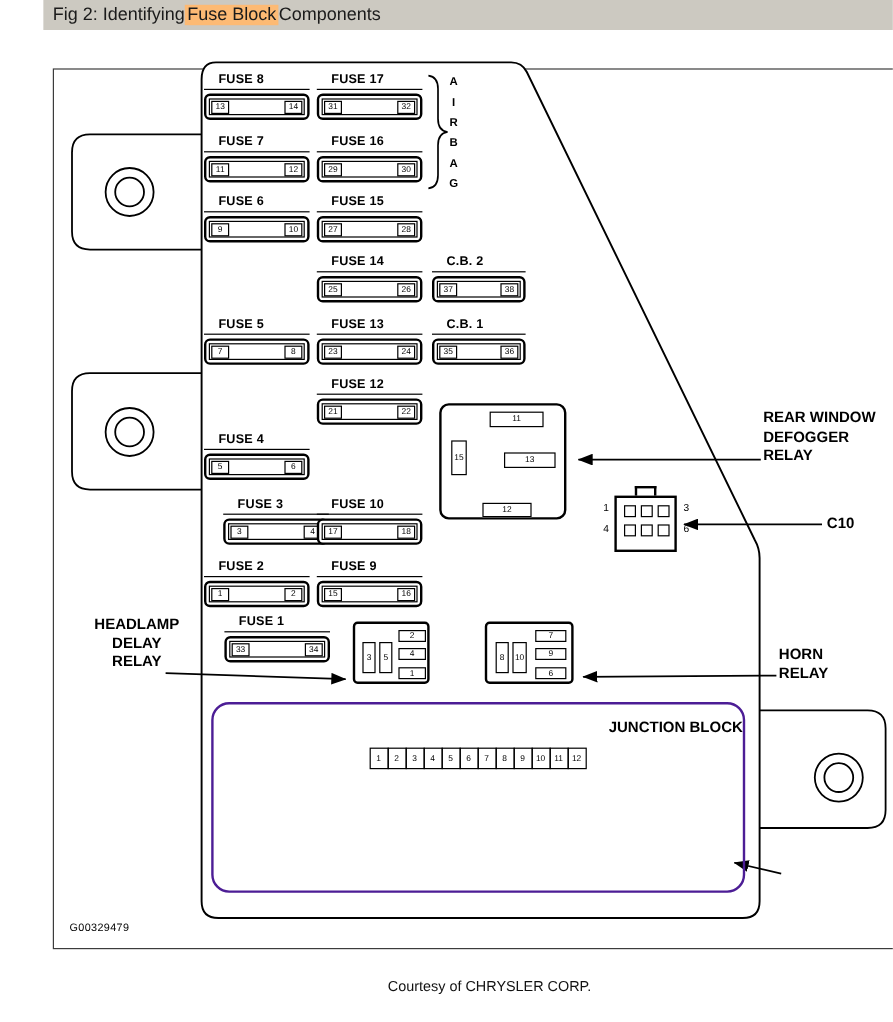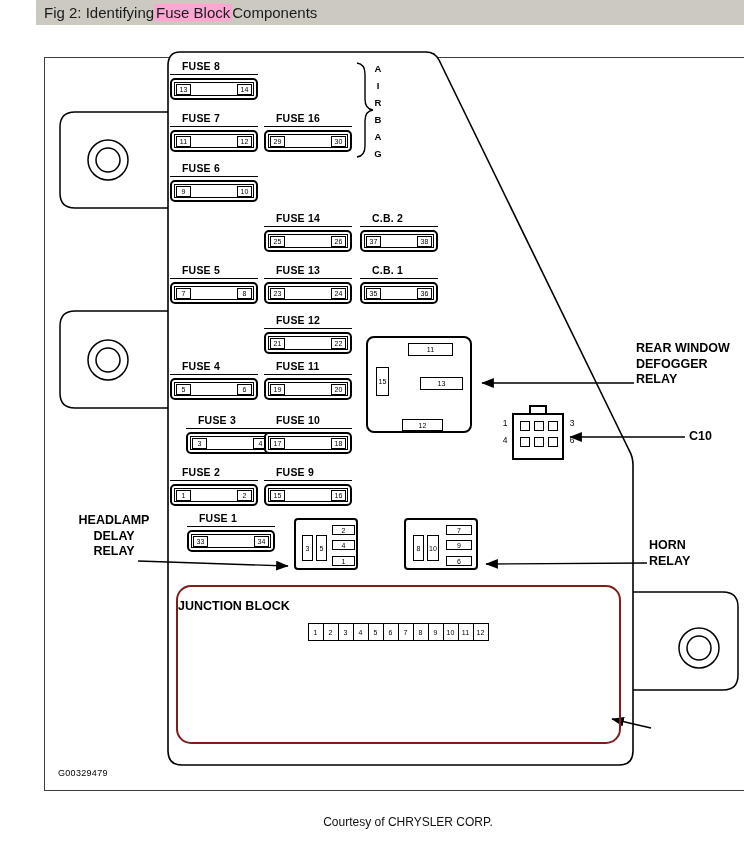--- a/index.html
+++ b/index.html
@@ -3,21 +3,21 @@
 <meta charset="utf-8">
 <style>
   * { margin:0; padding:0; box-sizing:border-box; }
   html,body { background:#ffffff; }
   body { font-family:"Liberation Sans", sans-serif; color:#000; }
 
   .canvas { position:relative; width:744px; height:850px; background:#fff; overflow:hidden;margin-left:36px; }
 
   .titlebar { position:absolute; left:0; top:0; width:744px; height:25px; background:#ccc9c1;
               display:flex; align-items:center; padding-left:8px; font-size:15px; color:#1b1b1b; }
-  .titlebar .hl { background:#f9a8d4; padding:0 2px; }
+  .titlebar .hl { background:#fdba74; padding:0 2px; }
 
   .overlay-svg { position:absolute; left:0; top:0; }
 
   .fuse { position:absolute; width:88px; }
   .fuse.cb { width:78px; }
   .fuse-label { font-size:10.5px; font-weight:700; padding:0 0 2px 12px; border-bottom:1px solid #000;
                 margin-bottom:3px; white-space:nowrap; letter-spacing:.2px; }
   .fuse-body { height:22px; border:2px solid #000; border-radius:5px; padding:2px; background:#fff; }
   .fuse-inner { height:100%; border:1px solid #000; display:flex; align-items:center;
                 justify-content:space-between; padding:0 1px; }
@@ -34,22 +34,22 @@
   .airbag { position:absolute; left:336px; top:63px; height:96px; width:12px; display:flex;
             flex-direction:column; justify-content:space-between; font-size:9.5px; font-weight:700; text-align:center; }
 
   .c10 { position:absolute; left:476px; top:405px; width:52px; height:55px; }
   .c10-notch { position:absolute; left:17px; top:0; width:18px; height:10px; border:2px solid #000;
                border-bottom:none; background:#fff; }
   .c10-body  { position:absolute; left:0; top:8px; width:52px; height:47px; border:2px solid #000; background:#fff; }
   .c10-cell  { position:absolute; width:10px; height:10px; border:1px solid #000; }
   .c10-num   { position:absolute; width:10px; font-size:8.5px; font-weight:400; text-align:center; }
 
-  .junction { position:absolute; left:140px; top:585px; width:445px; height:159px; border:2px solid #7f1d1d;
-              border-radius:15px; text-align:left; padding-top:11px; }
+  .junction { position:absolute; left:140px; top:585px; width:445px; height:159px; border:2px solid #4c1d95;
+              border-radius:15px; text-align:right; padding-top:11px; }
   .jb-line { font-size:12.5px; font-weight:700; line-height:16px; }
   .jb-strip { display:flex; justify-content:center; margin-top:9px; }
   .jb-cell { width:16px; height:18px; border:1px solid #000; margin-left:-1px; font-size:7px;
              display:flex; align-items:center; justify-content:center; }
 
   .gcode { position:absolute; left:22px; top:768px; font-size:9px; letter-spacing:.3px; }
   .courtesy { position:absolute; left:0; top:815px; width:744px; text-align:center; font-size:12px; color:#111; }
 </style>
 </head>
 <body>
@@ -160,29 +160,47 @@
   <div class="fuse" style="left:151px;top:512px">
     <div class="fuse-label">FUSE 1</div>
     <div class="fuse-body">
         <div class="fuse-inner">
       <span class="fuse-pin">33</span>
       <span class="fuse-pin">34</span>
     </div>
       </div>
   </div>
 
+  <div class="fuse" style="left:228px;top:60px">
+    <div class="fuse-label">FUSE 17</div>
+    <div class="fuse-body">
+        <div class="fuse-inner">
+      <span class="fuse-pin">31</span>
+      <span class="fuse-pin">32</span>
+    </div>
+      </div>
+  </div>
   <div class="fuse" style="left:228px;top:112px">
     <div class="fuse-label">FUSE 16</div>
     <div class="fuse-body">
         <div class="fuse-inner">
       <span class="fuse-pin">29</span>
       <span class="fuse-pin">30</span>
     </div>
       </div>
   </div>
+  <div class="fuse" style="left:228px;top:162px">
+    <div class="fuse-label">FUSE 15</div>
+    <div class="fuse-body">
+        <div class="fuse-inner">
+      <span class="fuse-pin">27</span>
+      <span class="fuse-pin">28</span>
+    </div>
+      </div>
+  </div>
   <div class="fuse" style="left:228px;top:212px">
     <div class="fuse-label">FUSE 14</div>
     <div class="fuse-body">
         <div class="fuse-inner">
       <span class="fuse-pin">25</span>
       <span class="fuse-pin">26</span>
     </div>
       </div>
   </div>
   <div class="fuse" style="left:228px;top:264px">
@@ -193,29 +211,20 @@
       <span class="fuse-pin">24</span>
     </div>
       </div>
   </div>
   <div class="fuse" style="left:228px;top:314px">
     <div class="fuse-label">FUSE 12</div>
     <div class="fuse-body">
         <div class="fuse-inner">
       <span class="fuse-pin">21</span>
       <span class="fuse-pin">22</span>
-    </div>
-      </div>
-  </div>
-  <div class="fuse" style="left:228px;top:360px">
-    <div class="fuse-label">FUSE 11</div>
-    <div class="fuse-body">
-        <div class="fuse-inner">
-      <span class="fuse-pin">19</span>
-      <span class="fuse-pin">20</span>
     </div>
       </div>
   </div>
   <div class="fuse" style="left:228px;top:414px">
     <div class="fuse-label">FUSE 10</div>
     <div class="fuse-body">
         <div class="fuse-inner">
       <span class="fuse-pin">17</span>
       <span class="fuse-pin">18</span>
     </div>

